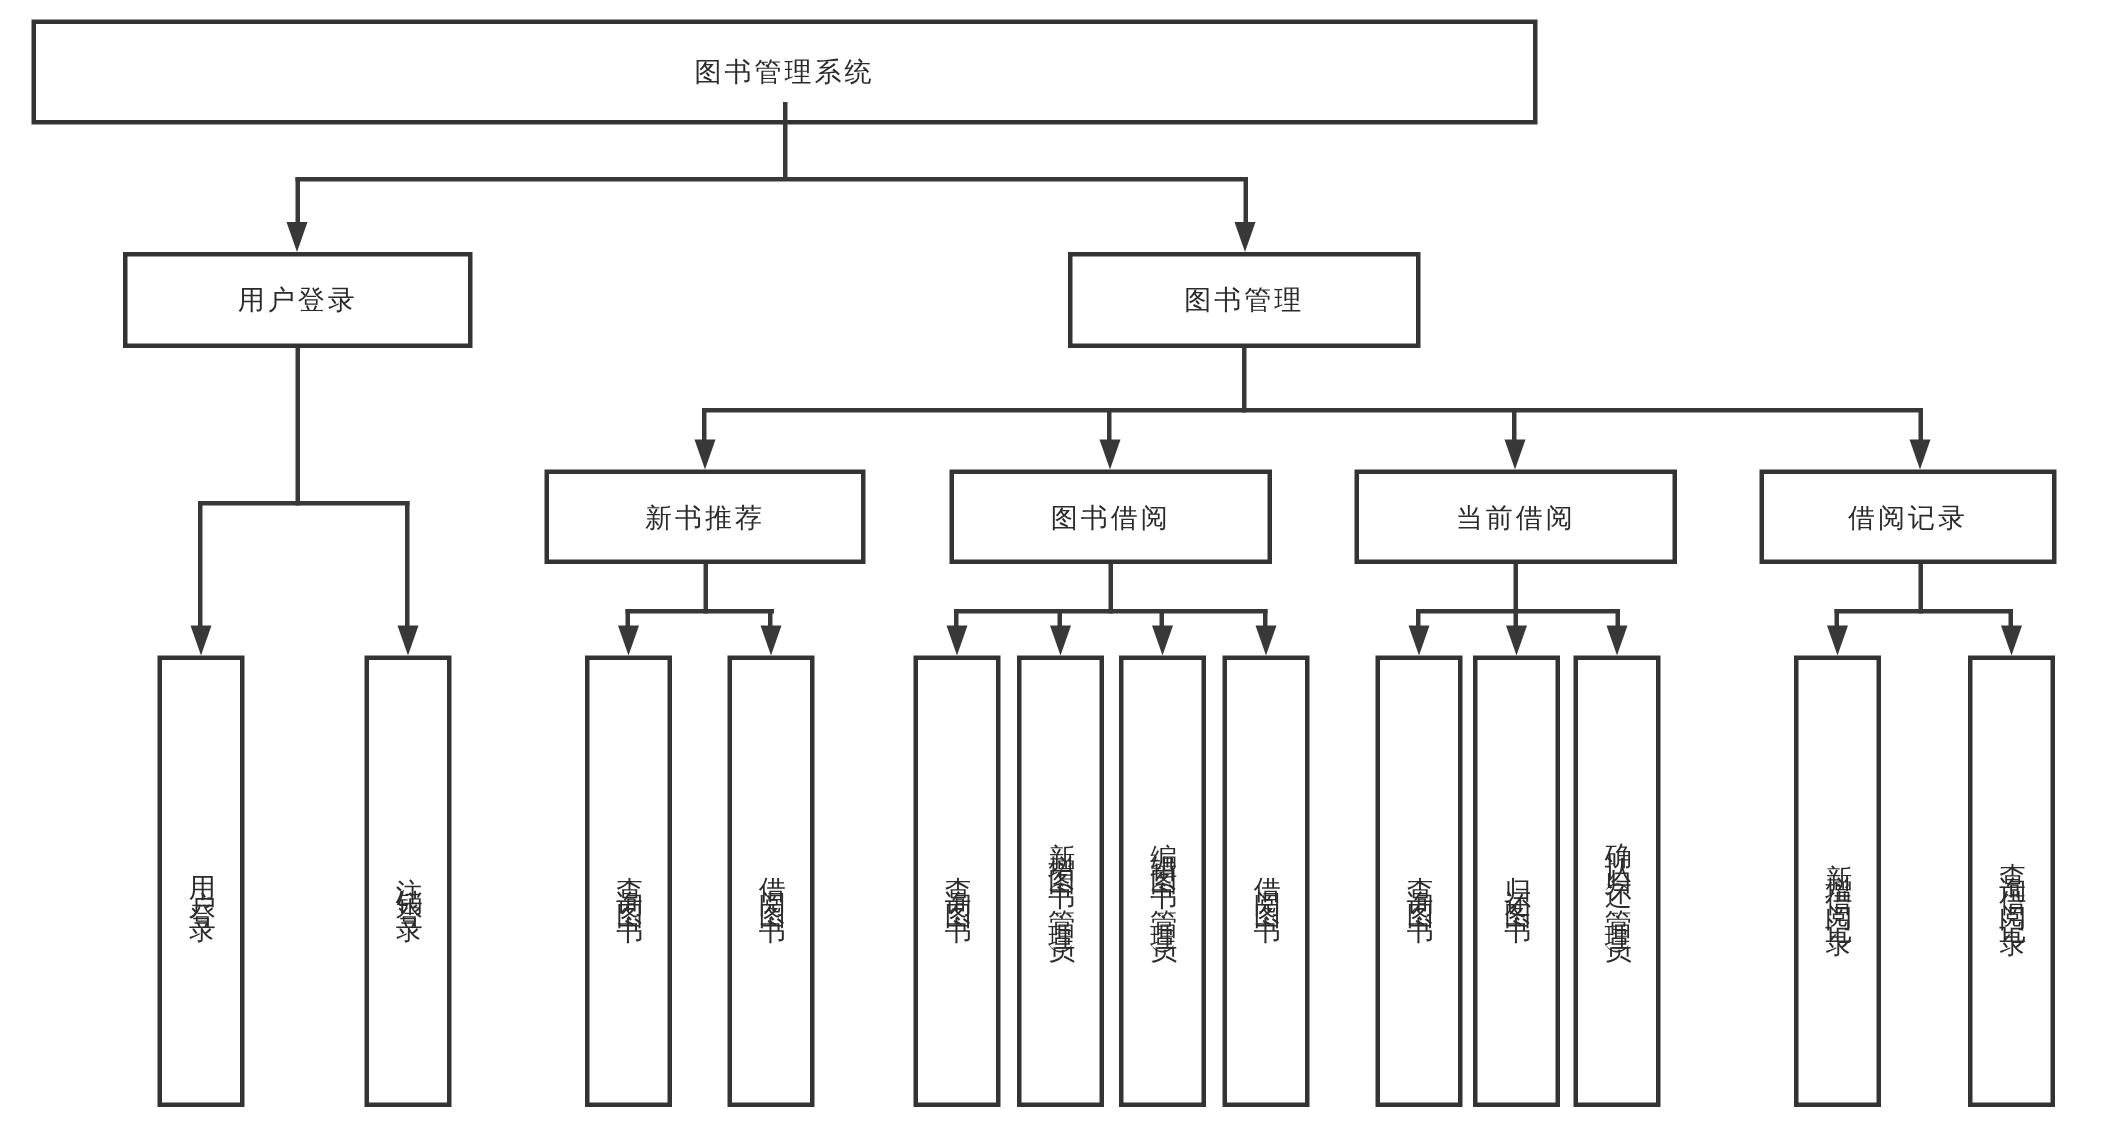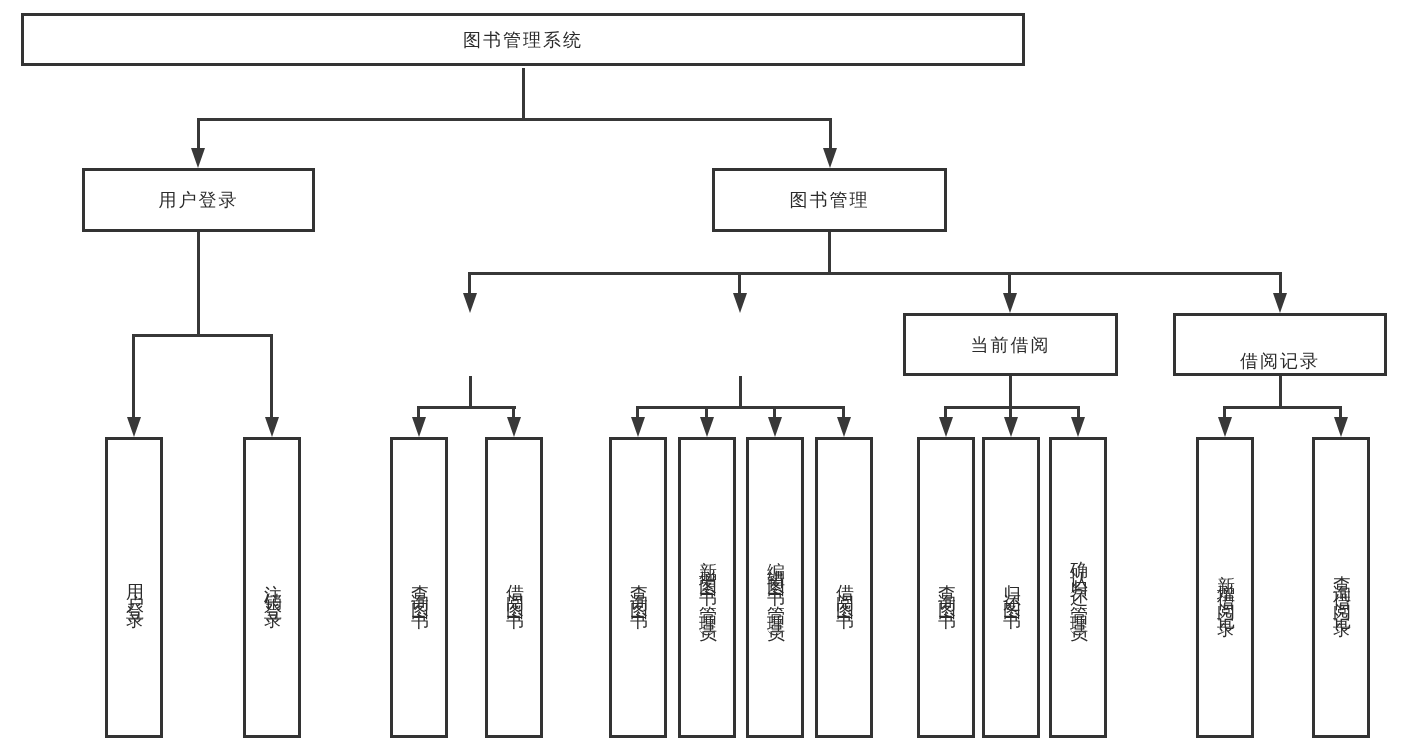--- a/index.html
+++ b/index.html
@@ -31,21 +31,21 @@
   .watermark{
     position:absolute;left:1186px;top:712px;
     font-size:19px;letter-spacing:1px;color:#b3b3b3;z-index:5;white-space:nowrap;
   }
 </style>
 </head>
 <body>
 
 <div id="canvas">
 
-  <div class="node" style="left:21px;top:13px;width:1004px;height:53px;">
+  <div class="node" style="left:21px;top:13px;width:1004px;height:70px;">
     <span>图书管理系统</span>
   </div>
 
   <div class="vline" style="left:522px;top:68px;height:52px;"></div>
   <div class="hline" style="left:197px;top:118px;width:635px;"></div>
   <div class="vline" style="left:197px;top:118px;height:32px;"></div>
   <div class="vline" style="left:829px;top:118px;height:32px;"></div>
   <div class="arrow" style="left:191px;top:148px;"></div>
   <div class="arrow" style="left:823px;top:148px;"></div>
 
@@ -67,24 +67,30 @@
   <div class="hline" style="left:468px;top:272px;width:814px;"></div>
   <div class="vline" style="left:468px;top:272px;height:24px;"></div>
   <div class="vline" style="left:738px;top:272px;height:24px;"></div>
   <div class="vline" style="left:1008px;top:272px;height:24px;"></div>
   <div class="vline" style="left:1279px;top:272px;height:24px;"></div>
   <div class="arrow" style="left:463px;top:293px;"></div>
   <div class="arrow" style="left:733px;top:293px;"></div>
   <div class="arrow" style="left:1003px;top:293px;"></div>
   <div class="arrow" style="left:1273px;top:293px;"></div>
 
+  <div class="node" style="left:363px;top:313px;width:214px;height:63px;">
+    <span>新书推荐</span>
+  </div>
+  <div class="node" style="left:633px;top:313px;width:215px;height:63px;">
+    <span>图书借阅</span>
+  </div>
   <div class="node" style="left:903px;top:313px;width:215px;height:63px;">
     <span>当前借阅</span>
   </div>
-  <div class="node" style="left:1173px;top:313px;width:214px;height:63px;align-items:flex-end;">
+  <div class="node" style="left:1173px;top:313px;width:198px;height:63px;">
     <span>借阅记录</span>
   </div>
 
   <div class="vline" style="left:469px;top:376px;height:33px;"></div>
   <div class="hline" style="left:417px;top:406px;width:99px;"></div>
   <div class="vline" style="left:417px;top:406px;height:14px;"></div>
   <div class="vline" style="left:512px;top:406px;height:14px;"></div>
   <div class="arrow" style="left:412px;top:417px;"></div>
   <div class="arrow" style="left:507px;top:417px;"></div>
 

